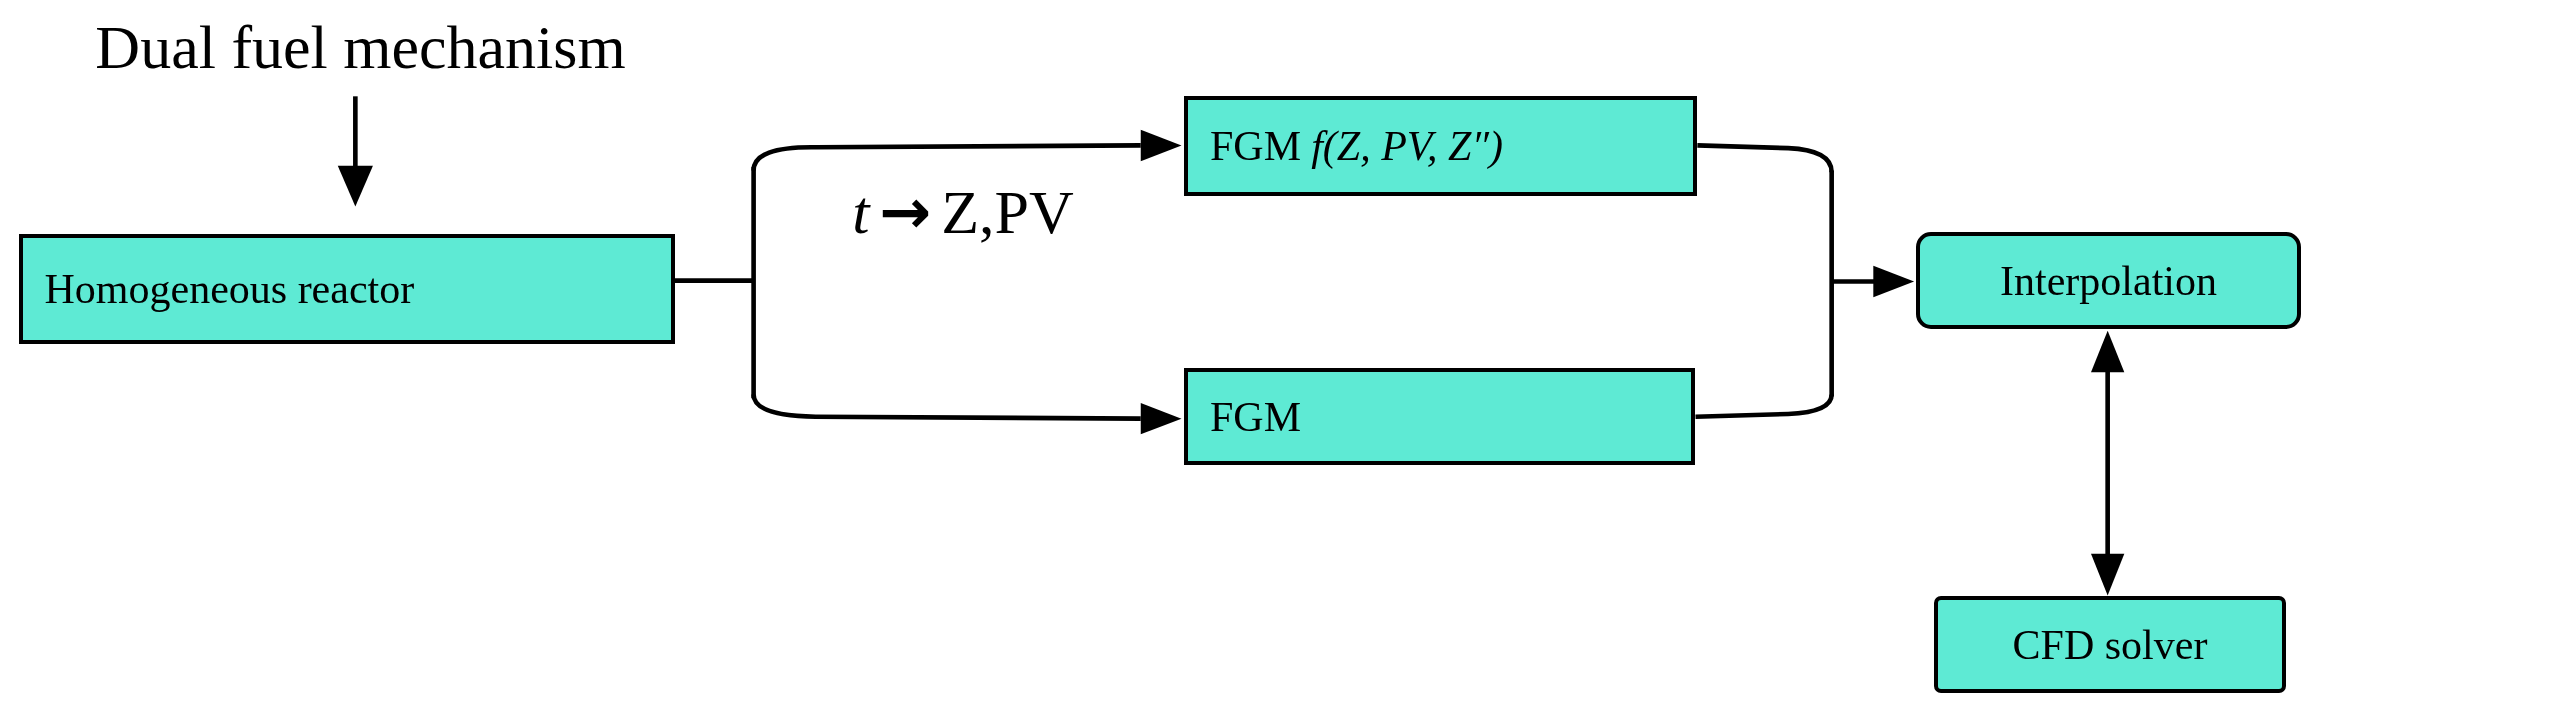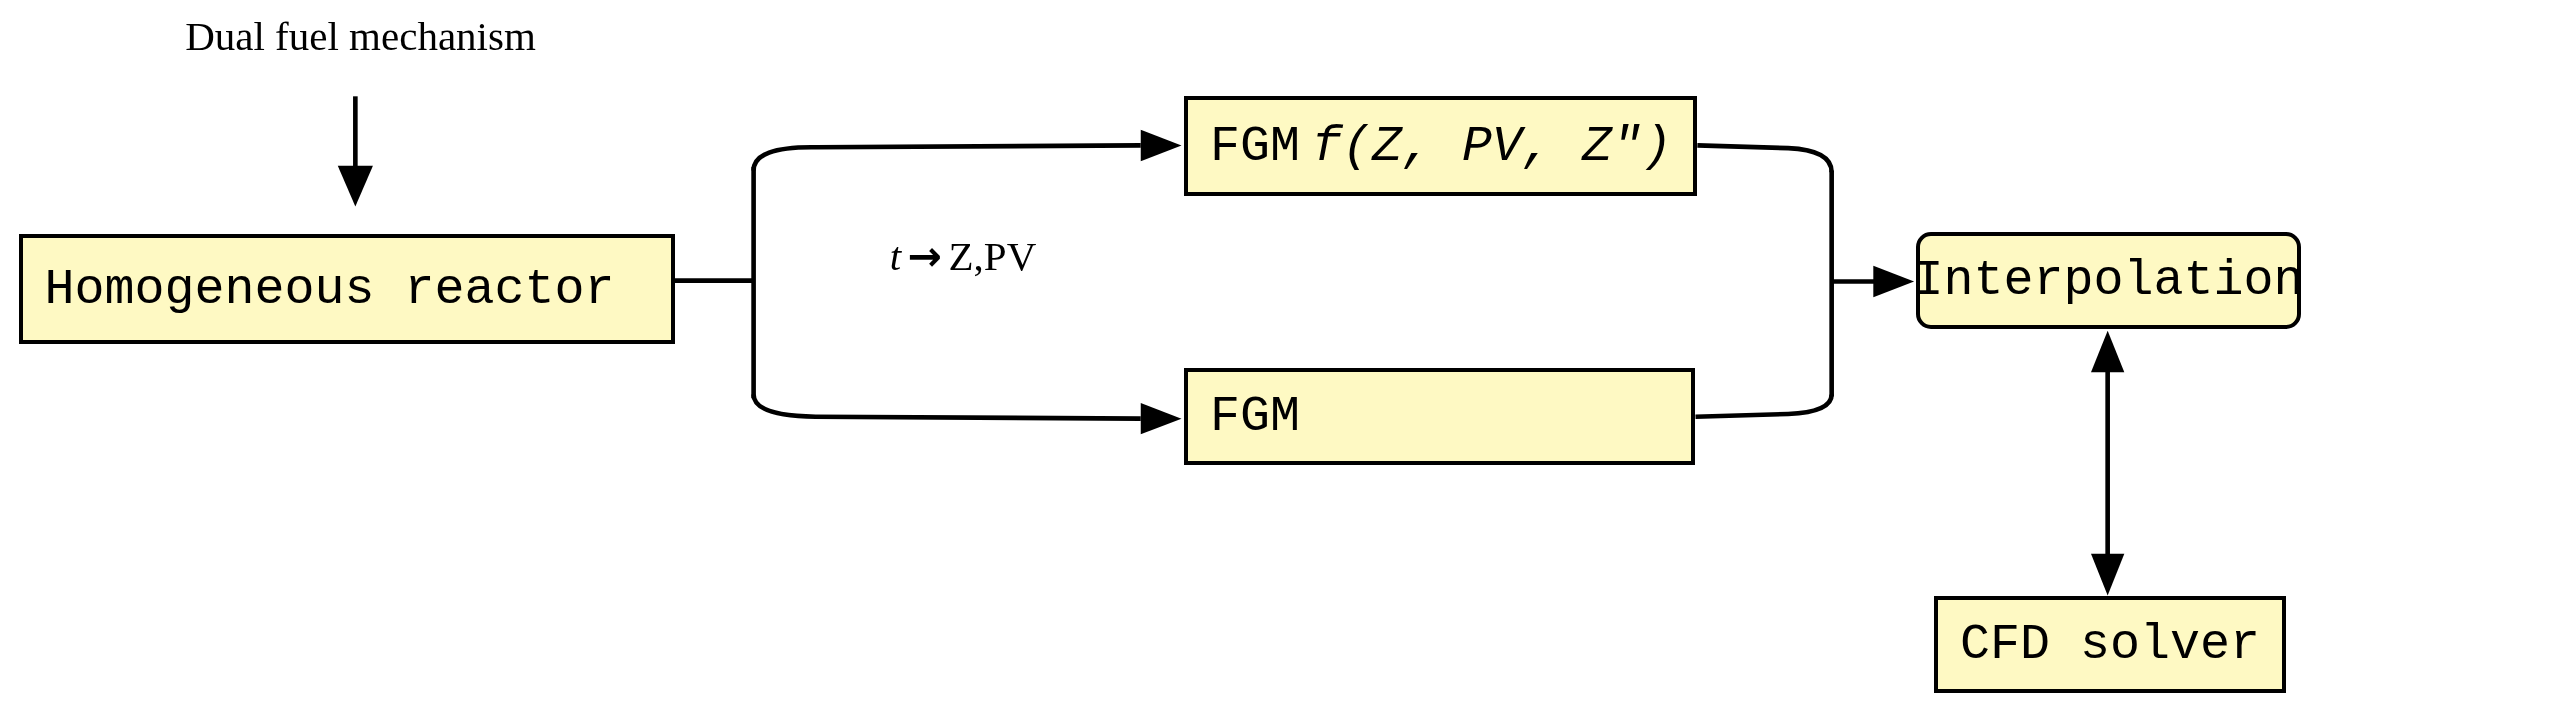--- a/index.html
+++ b/index.html
@@ -11,41 +11,40 @@
     color:#000;
     overflow:hidden;
   }
   .wires{position:absolute;left:0;top:0;width:2576px;height:715px;}
   .wires path{stroke:#000;stroke-width:5;fill:none;}
   .wires path.head{fill:#000;stroke:none;}
   .box{
     position:absolute;
     box-sizing:border-box;
     border:4.6px solid #000;
-    background:#fef9c3;
+    background:#5eead4;
     display:flex;align-items:center;
-    font-size:50px;
+    font-size:42px;
     white-space:nowrap;
     z-index:2;
-    font-family:Liberation Mono, monospace;
   }
   .box.padleft{justify-content:flex-start;padding-left:22px;}
   .box.center{justify-content:center;}
-  .label{position:absolute;font-size:41px;white-space:nowrap;z-index:2;}
+  .label{position:absolute;font-size:62px;white-space:nowrap;z-index:2;}
   .it{font-style:italic;}
   .prefix{margin-right:0.24em;}
   .arrowglyph{font-family:"DejaVu Sans",sans-serif;font-weight:bold;margin:0 0.16em;}
   .title-label{left:86px;top:12px;width:549px;text-align:center;}
-  .pdf-block{left:786px;top:178px;width:354px;text-align:center;line-height:68px;margin-top:44px;}
+  .pdf-block{left:786px;top:178px;width:354px;text-align:center;line-height:68px;}
   .transfer-label{left:2161px;top:409px;}
   .box-reactor{left:18.5px;top:234px;width:656px;height:110px;}
   .box-fgm-z{left:1184px;top:96px;width:513px;height:100px;}
   .box-fgm-pv{left:1184px;top:368px;width:511px;height:97px;}
   .box-interpolation{left:1916px;top:232px;width:385px;height:97px;border-radius:15px;}
-  .box-cfd{left:1934px;top:596px;width:352px;height:97px;}
+  .box-cfd{left:1934px;top:596px;width:352px;height:97px;border-radius:7px;}
 </style>
 </head>
 <body>
 
 <div class="canvas">
 
   <svg class="wires" viewBox="0 0 2780 772" xmlns="http://www.w3.org/2000/svg">
 
     <path d="M383,104 L383,180"></path>
     <path class="head" d="M383,223 L364,179 L402,179 Z"></path>

